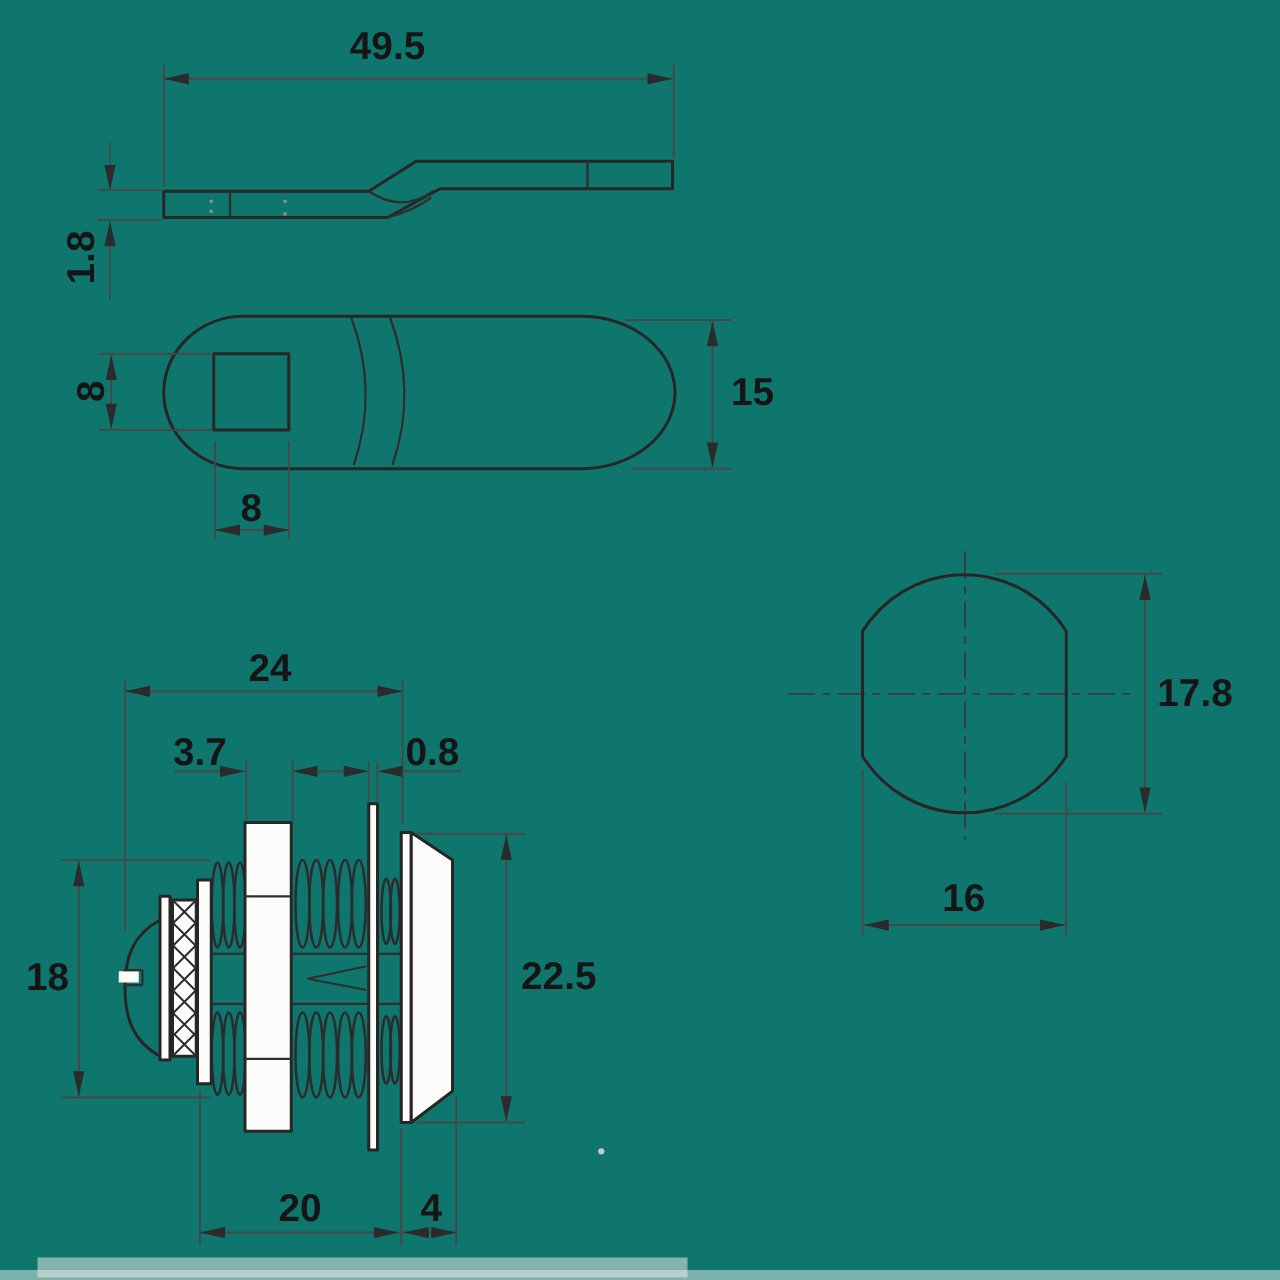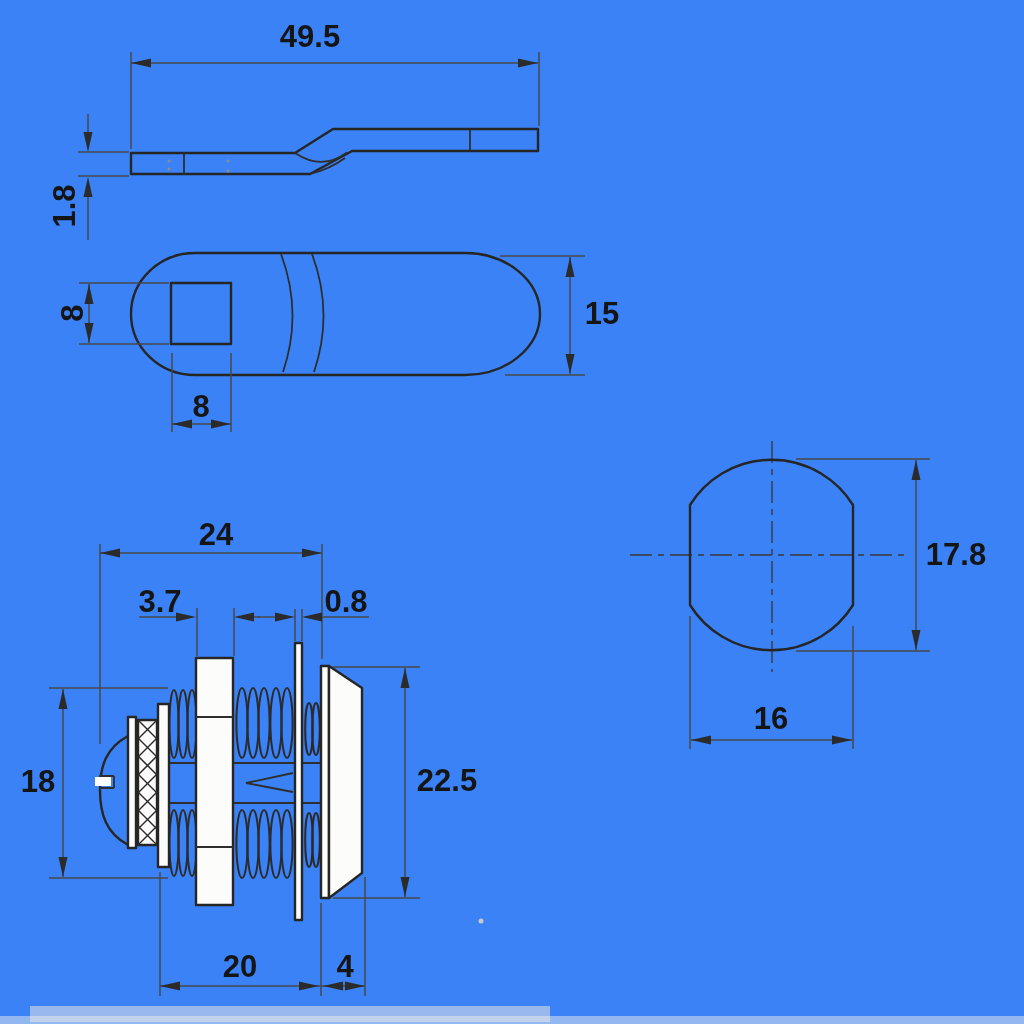--- a/index.html
+++ b/index.html
@@ -1,16 +1,16 @@
 <!DOCTYPE html>
 <html><head>
 <meta charset="utf-8">
 <style>
   html,body { margin:0; padding:0; background:#f2f2f0; }
-  .stage { width:1024px; height:1024px; background:#3b82f6; position:relative; margin:0 auto; overflow:hidden; }
+  .stage { width:1024px; height:1024px; background:#0f766e; position:relative; margin:0 auto; overflow:hidden; }
   svg { display:block; }
   .outline   { fill:none; stroke:#262626; stroke-width:2.4; stroke-linejoin:round; }
   .outline-f { fill:#fcfcfb; stroke:#262626; stroke-width:2.4; stroke-linejoin:round; }
   .thin      { fill:none; stroke:#2e2e2e; stroke-width:1.8; }
   .thread    { fill:none; stroke:#2b2b2b; stroke-width:2; }
   .dim, .ext { fill:none; stroke:#474747; stroke-width:1.5; }
   .arr       { fill:#2b2b2b; stroke:none; }
   .lbl       { font-family:"Liberation Sans", sans-serif; font-weight:bold; font-size:31px; fill:#151515; text-anchor:middle; }
   .cl        { fill:none; stroke:#3a3a3a; stroke-width:1.4; stroke-dasharray:22 6 6 6; }
   .hatchline { stroke:#2b2b2b; stroke-width:1.5; }

